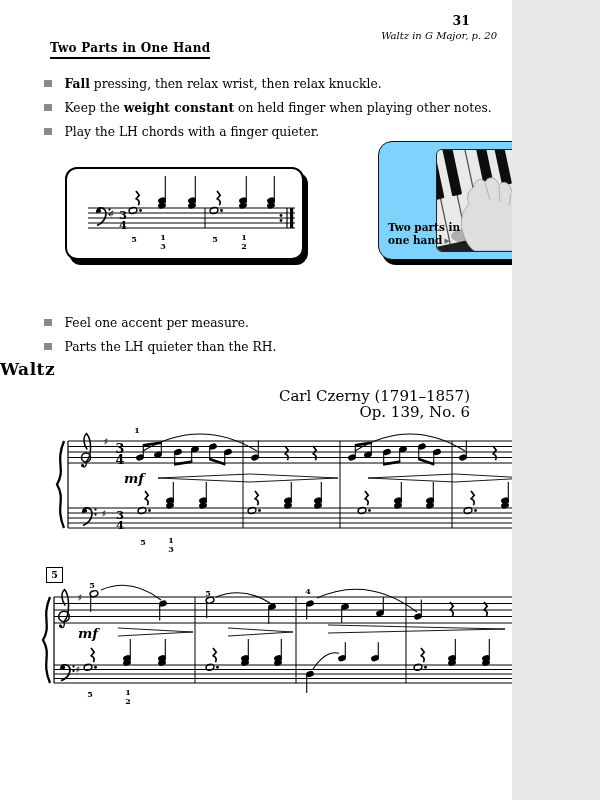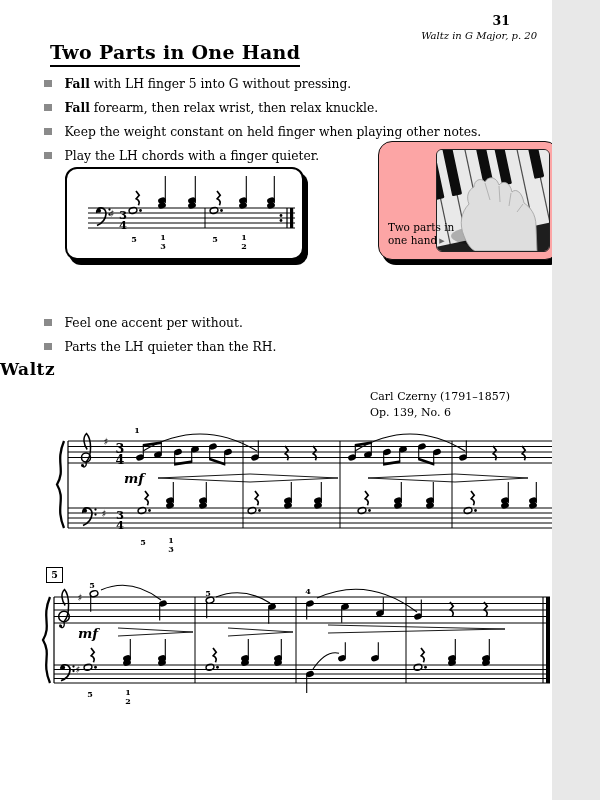--- a/index.html
+++ b/index.html
@@ -1,52 +1,51 @@
 <!DOCTYPE html>
 <html><head>
 <meta charset="utf-8">
 <style>
   html,body{margin:0;padding:0;background:#e8e8e8;}
-  .page{position:relative;width:552px;height:800px;background:#ffffff;overflow:hidden;
+  .page{position:relative;width:512px;height:800px;background:#ffffff;overflow:hidden;
         font-family:"DejaVu Serif","Liberation Serif",serif;color:#000;}
   .abs{position:absolute;}
   .pagenum{top:13px;right:42px;font-size:12.5px;font-weight:bold;}
   .pagehead{top:30px;right:15px;font-size:10px;font-style:italic;}
-  .title{top:41px;left:50px;font-size:19px;font-weight:bold;letter-spacing:.3px;
+  .title{top:41px;left:50px;font-size:12px;font-weight:bold;letter-spacing:.3px;
          border-bottom:2.2px solid #000;padding-bottom:2px;margin:0;}
   ul.bullets{list-style:none;margin:0;padding:0;left:44px;width:520px;}
   ul.bullets li{font-size:12.3px;line-height:24px;white-space:nowrap;}
   .sq{display:inline-block;width:7.5px;height:7.5px;margin-right:13px;position:relative;top:-1px;}
   .example-box{left:65px;top:167px;width:235px;height:89px;border:2.5px solid #000;
                border-radius:12px;box-shadow:4px 5px 0 #000;background:#fff;}
   .photo-box{left:378px;top:141px;width:179px;height:117px;border:1.5px solid #111;
-             border-radius:14px;box-shadow:4px 5px 0 #000;background:#fca5a5;}
+             border-radius:14px;box-shadow:4px 5px 0 #000;background:#7dd3fc;font-weight:bold;}
   .photo{position:absolute;left:57px;top:7px;width:112px;height:101px;border:1.5px solid #222;
          border-radius:6px;overflow:hidden;}
   .caption{position:absolute;left:9px;top:79px;font-size:10.5px;line-height:13px;}
   .caption .arrow{font-size:7px;position:relative;top:-1px;margin-left:2px;}
   .piece-title{top:359px;left:0;width:600px;font-size:17px;font-weight:bold;letter-spacing:.5px;}
-  .composer{top:389px;right:42px;font-size:11px;line-height:15.5px;}
+  .composer{top:389px;right:42px;text-align:right;font-size:15px;line-height:15.5px;}
   .mnum{left:46px;top:567px;width:15px;height:14px;border:1.2px solid #000;
         font-size:9.5px;font-weight:bold;text-align:center;line-height:14px;}
   #music-layer{left:0;top:0;pointer-events:none;}
 </style>
 </head>
 <body>
 
 <div class="page">
 
   <div class="abs pagenum">31</div>
   <div class="abs pagehead">Waltz in G Major, p. 20</div>
   <h1 class="abs title">Two Parts in One Hand</h1>
 
   <ul class="abs bullets" id="bullets-top" style="top:72px">
-      <li><span class="sq" style="background: rgb(138, 138, 138);"></span><span style="font-weight: bold;">Fall</span><span> with LH finger 5 into G without pressing.</span></li>
-      <li><span class="sq" style="background: rgb(138, 138, 138);"></span><span style="font-weight: bold;">Fall</span><span> forearm, then relax wrist, then relax knuckle.</span></li>
-      <li><span class="sq" style="background: rgb(138, 138, 138);"></span><span>Keep the </span><span style="font-weight: normal;">weight constant</span><span> on held finger when playing other notes.</span></li>
+      <li><span class="sq" style="background: rgb(138, 138, 138);"></span><span style="font-weight: bold;">Fall</span><span> pressing, then relax wrist, then relax knuckle.</span></li>
+      <li><span class="sq" style="background: rgb(138, 138, 138);"></span><span>Keep the </span><span style="font-weight: bold;">weight constant</span><span> on held finger when playing other notes.</span></li>
       <li><span class="sq" style="background: rgb(138, 138, 138);"></span><span>Play the LH chords with a finger quieter.</span></li>
     </ul>
 
   <div class="abs example-box"></div>
 
   <div class="abs photo-box">
     <svg class="photo" viewBox="0 0 112 101" preserveAspectRatio="none">
       <rect width="112" height="101" fill="#7d7d7d"></rect>
       <g transform="rotate(-12 56 50)">
         <rect x="-30" y="-20" width="180" height="105" fill="#e9e9e9"></rect>
@@ -75,21 +74,21 @@
            C24,62 22,74 27,86 C30,94 34,99 38,101 Z" fill="#dedede" stroke="#9e9e9e" stroke-width="0.8"></path>
       <path d="M48,33 L53,50 M62,36 L63,52 M74,43 L72,56 M86,54 L80,62" stroke="#b3b3b3" stroke-width="1" fill="none"></path>
     </svg>
     <div class="caption">
       <span>Two parts in</span><br>
       <span>one hand</span><span class="arrow" style="color: rgb(102, 102, 102);">▶</span>
     </div>
   </div>
 
   <ul class="abs bullets" id="bullets-bottom" style="top:311px">
-      <li><span class="sq" style="background: rgb(138, 138, 138);"></span><span>Feel one accent per without.</span></li>
+      <li><span class="sq" style="background: rgb(138, 138, 138);"></span><span>Feel one accent per measure.</span></li>
       <li><span class="sq" style="background: rgb(138, 138, 138);"></span><span>Parts the LH quieter than the RH.</span></li>
     </ul>
 
   <div class="abs piece-title">Waltz</div>
   <div class="abs composer">
     <div>Carl Czerny (1791–1857)</div>
     <div>Op. 139, No. 6</div>
   </div>
 
   <div class="abs mnum">

